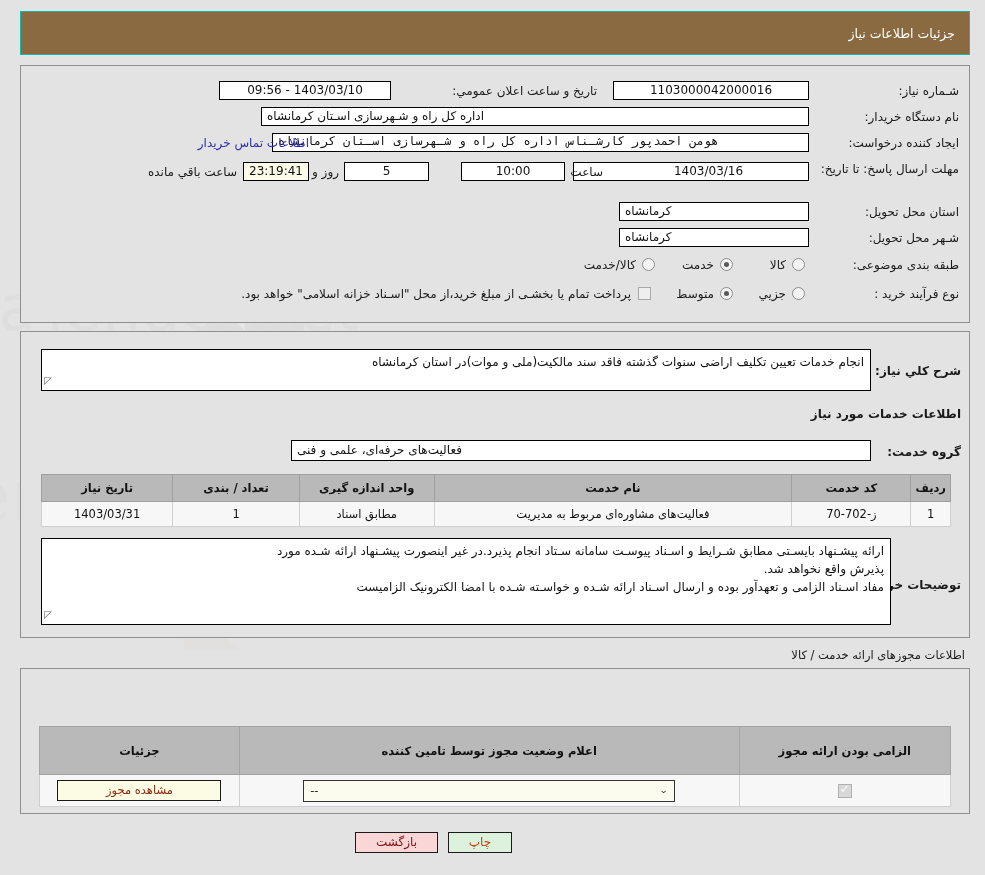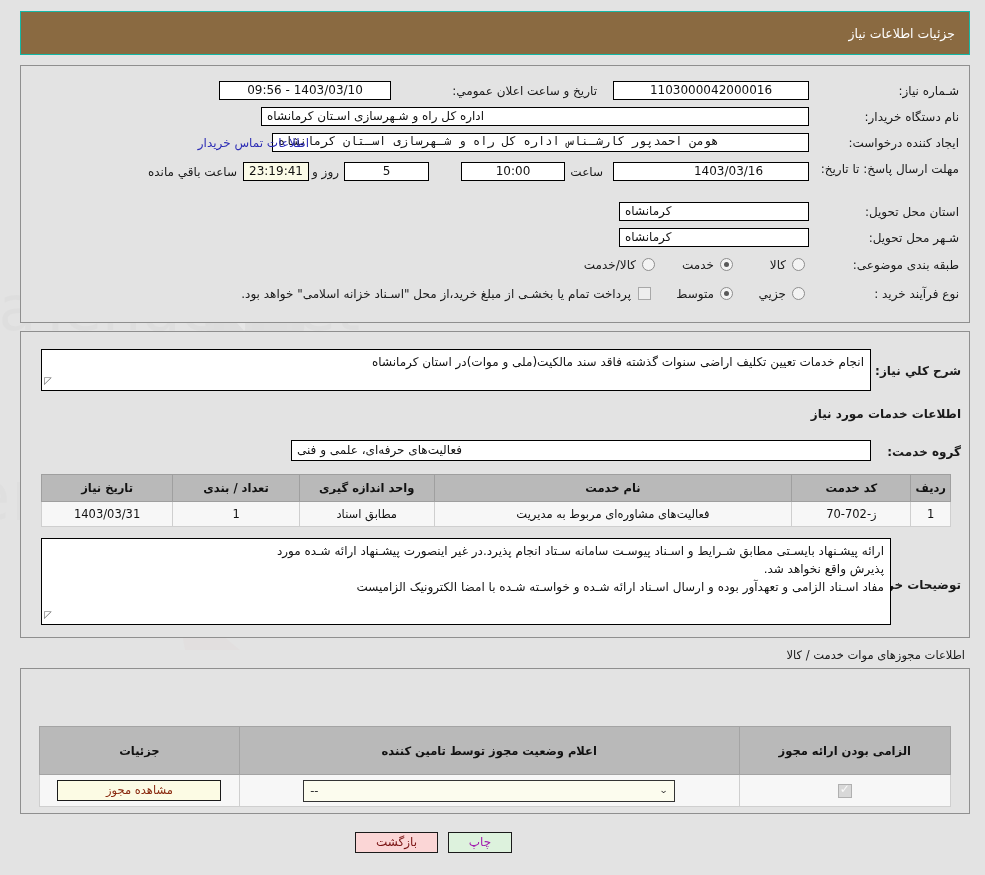--- a/index.html
+++ b/index.html
@@ -256,21 +256,21 @@
   
   .btn {
     position: absolute;
     height: 21px;
     line-height: 19px;
     text-align: center;
     border: 1px solid #1a1a1a;
     font-size: 12px;
     cursor: pointer;
   }
-  .btn-print { background: #ddf2dd; color: #a21caf; }
+  .btn-print { background: #ddf2dd; color: #c2410c; }
   .btn-back  { background: #fbd6d6; color: #7a1414; }
 
   
   .wm {
     position: absolute;
     left: 0; top: 0;
     width: 985px; height: 875px;
     pointer-events: none;
     opacity: 0.13;
   }
@@ -302,21 +302,21 @@
     <div class="fld center" style="right:578px; top:15px; width:172px;">1403/03/10 - 09:56</div>
 
     <div class="lbl" style="right:10px; top:44px; width:145px;">نام دستگاه خریدار:</div>
     <div class="fld" style="right:160px; top:41px; width:548px;margin-left:44px;">اداره کل راه و شـهرسازی اسـتان کرمانشاه</div>
 
     <div class="lbl" style="right:10px; top:70px; width:145px;">ایجاد کننده درخواست:</div>
     <div class="fld" style="right:160px; top:67px; width:537px;font-family:Liberation Mono, monospace;">هومن احمدپور کارشـناس اداره کل راه و شـهرسازی اسـتان کرمانشاه</div>
     <div class="link" style="right:660px; top:70px;">اطلاعات تماس خریدار</div>
 
     <div class="lbl lbl-wrap" style="right:10px; top:96px; width:145px;">مهلت ارسال پاسخ: تا تاریخ:</div>
-    <div class="fld center" style="right:160px; top:96px; width:196px;padding-left:40px;">1403/03/16</div>
+    <div class="fld center" style="right:160px; top:96px; width:236px;padding-left:40px;">1403/03/16</div>
     <div class="plain" style="right:366px; top:99px;">ساعت</div>
     <div class="fld center" style="right:404px; top:96px; width:104px;">10:00</div>
     <div class="fld center" style="right:540px; top:96px; width:85px;">5</div>
     <div class="plain" style="right:630px; top:99px;">روز و</div>
     <div class="fld center yellow" style="right:660px; top:96px; width:66px;">23:19:41</div>
     <div class="plain" style="right:732px; top:99px;">ساعت باقي مانده</div>
 
     <div class="lbl" style="right:10px; top:139px; width:145px;">استان محل تحویل:</div>
     <div class="fld" style="right:160px; top:136px; width:190px;">کرمانشاه</div>
 
@@ -384,21 +384,21 @@
 
     <div class="cap" style="right:8px; top:246px;">توضیحات خریدار:</div>
     <div class="ta" style="right:78px; top:206px; width:850px; height:87px;">
       <div>ارائه پیشـنهاد بایسـتی مطابق شـرایط و اسـناد پیوسـت سامانه سـتاد انجام پذیرد.در غیر اینصورت پیشـنهاد ارائه شـده مورد</div>
       <div>پذیرش واقع نخواهد شد.</div>
       <div>مفاد اسـناد الزامی و تعهدآور بوده و ارسال اسـناد ارائه شـده و خواسـته شـده با امضا الکترونیک الزامیست</div>
       <span class="grip">◹</span>
     </div>
   </div>
 
-  <div class="cap-outside" style="right:20px; top:648px;">اطلاعات مجوزهای موات خدمت / کالا</div>
+  <div class="cap-outside" style="right:20px; top:648px;">اطلاعات مجوزهای ارائه خدمت / کالا</div>
 
   <div class="panel panel-bottom">
 
     <table class="permit" style="right:18px; top:57px; width:912px;">
       <thead>
         <tr>
           <th style="width:212px">الزامی بودن ارائه مجوز</th>
           <th style="width:500px">اعلام وضعیت مجوز توسط تامین کننده</th>
           <th style="width:200px">جزئیات</th>
         </tr>

